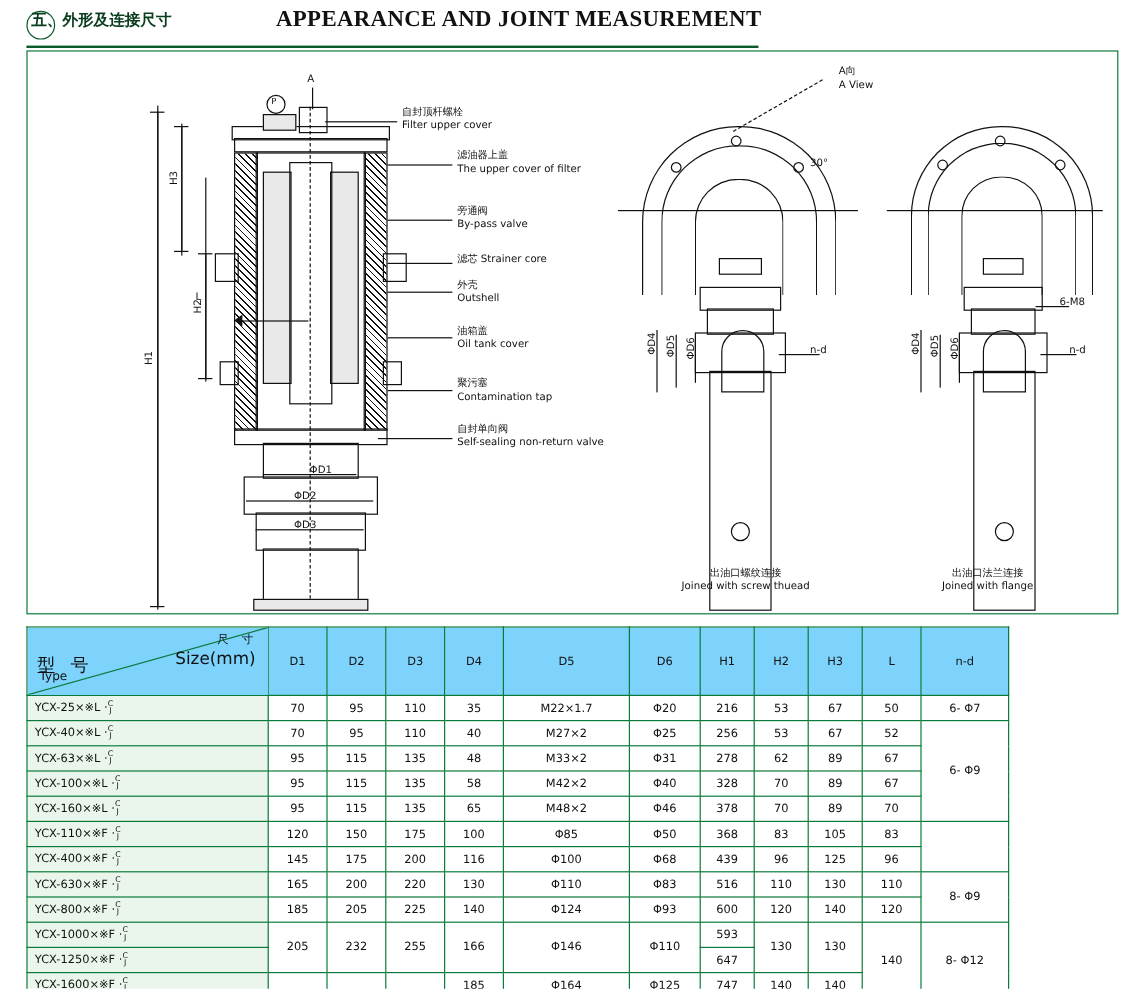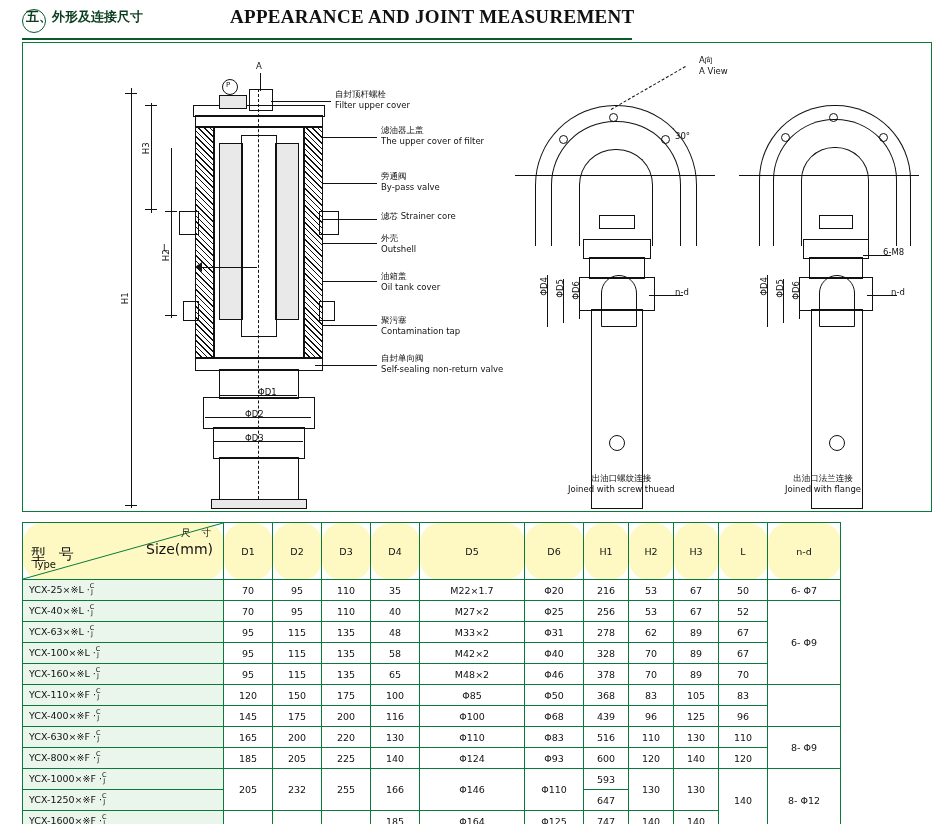--- a/index.html
+++ b/index.html
@@ -22,21 +22,21 @@
   .dash{position:absolute;border-top:1px dashed #111;}
   .box{position:absolute;border:1px solid #111;}
   .circ{position:absolute;border:1px solid #111;border-radius:50%;}
   .gray{background:#e9e9e9;}
   .hatch{background:repeating-linear-gradient(45deg,#111 0 1px,transparent 1px 4px);}
 
   
   .tbl{position:absolute;left:22px;top:522px;border-collapse:collapse;font-family:"DejaVu Sans",sans-serif;font-size:9.5px;}
   .tbl td,.tbl th{border:1px solid #0a7a3a;text-align:center;vertical-align:middle;padding:0;height:20px;color:#111;font-weight:normal;}
   .tbl .type{background:#eaf6ec;text-align:left;padding-left:6px;white-space:nowrap;}
-  .tbl .hd{background:#fef9c3;height:56px;border-radius:20px;}
+  .tbl .hd{background:#7dd3fc;height:56px;}
   .corner{position:relative;width:200px;background:#eaf6ec;}
   .corner .diag{position:absolute;left:0;top:0;width:100%;height:100%;}
   .corner .s1{position:absolute;right:8px;top:4px;font-size:9.5px;letter-spacing:4px;}
   .corner .s2{position:absolute;right:10px;top:18px;font-size:14px;}
   .corner .t1{position:absolute;left:8px;top:22px;font-size:15px;letter-spacing:4px;}
   .corner .t2{position:absolute;left:10px;top:36px;font-size:10px;}
   .frac{display:inline-block;font-size:6.5px;line-height:6px;text-align:center;vertical-align:middle;position:relative;top:-1px;}
 </style>
 </head>
 <body>

